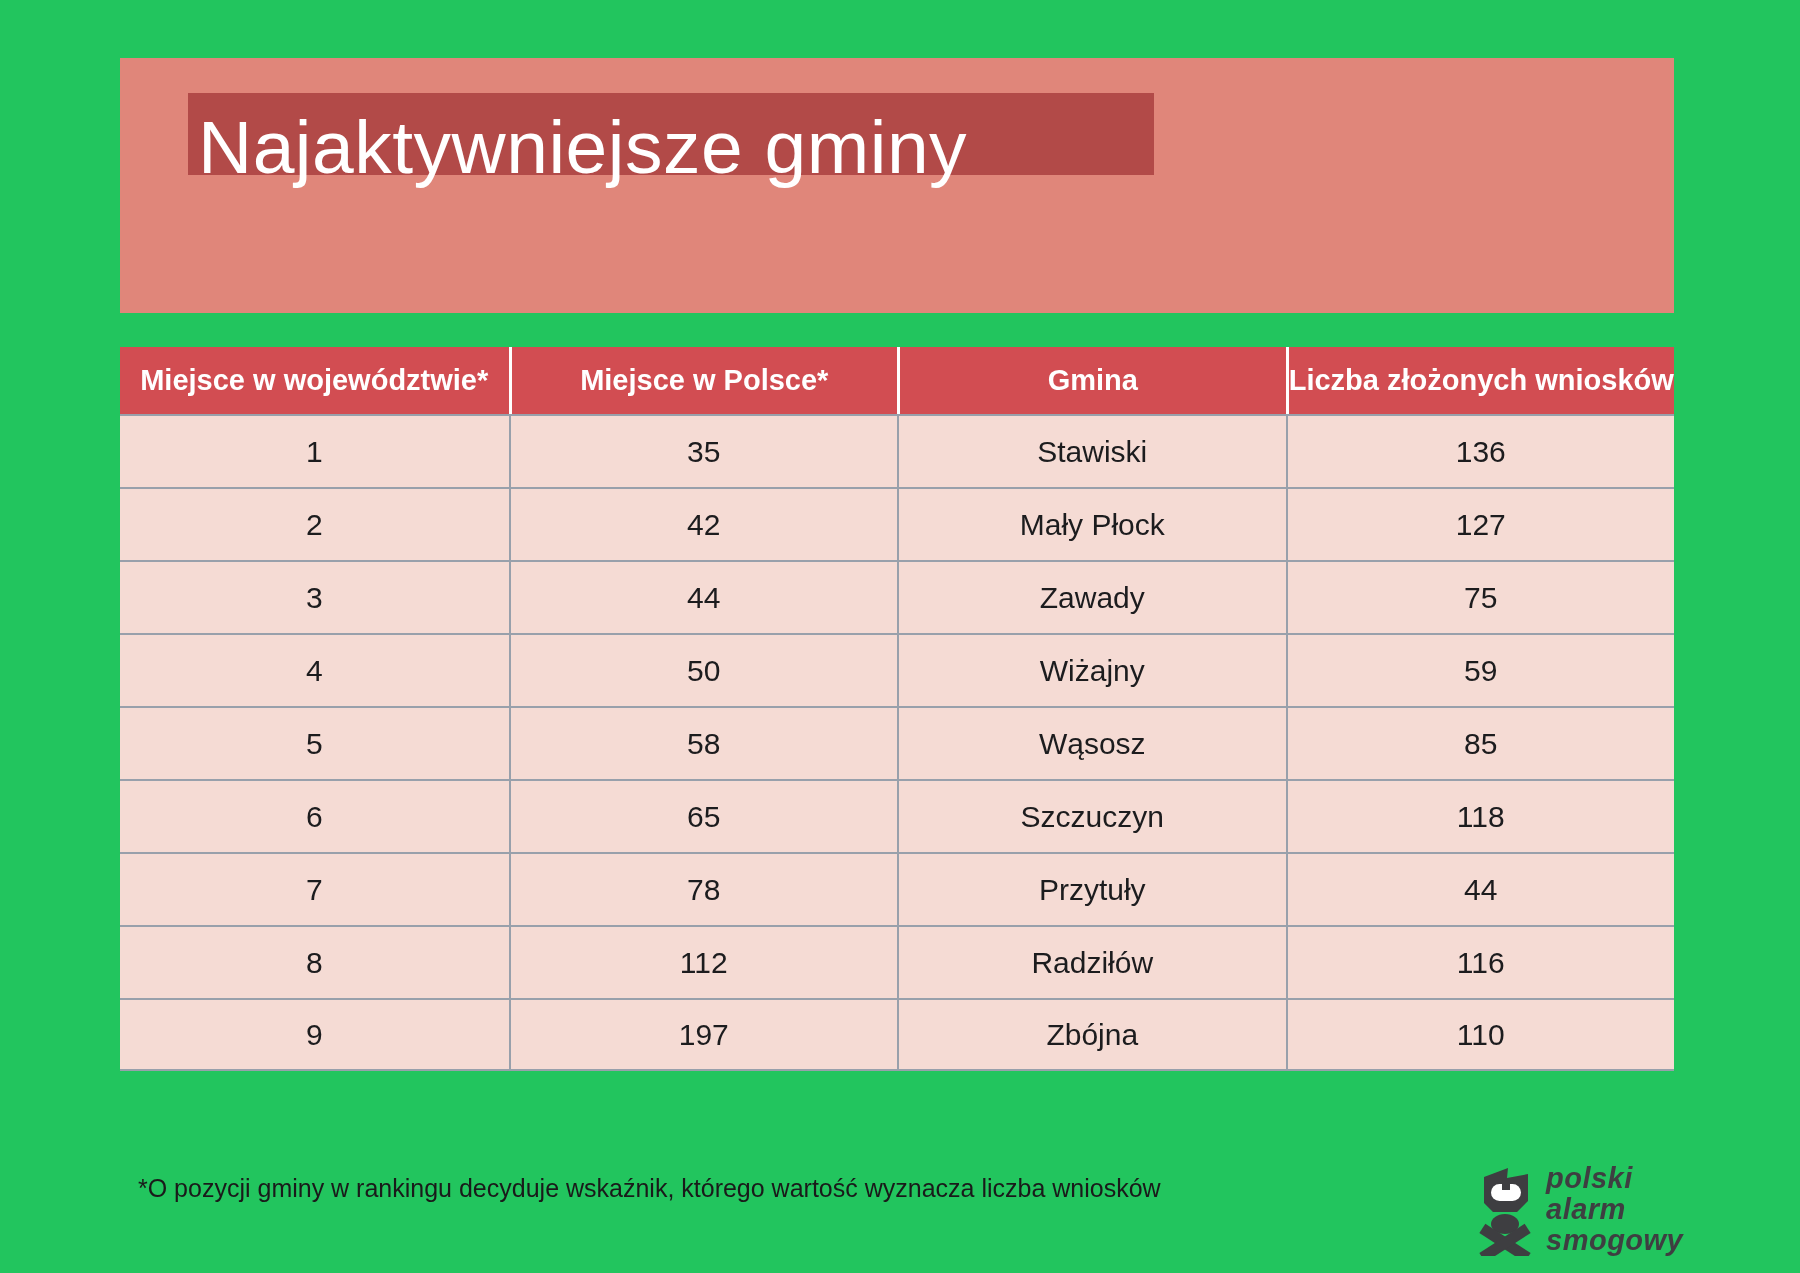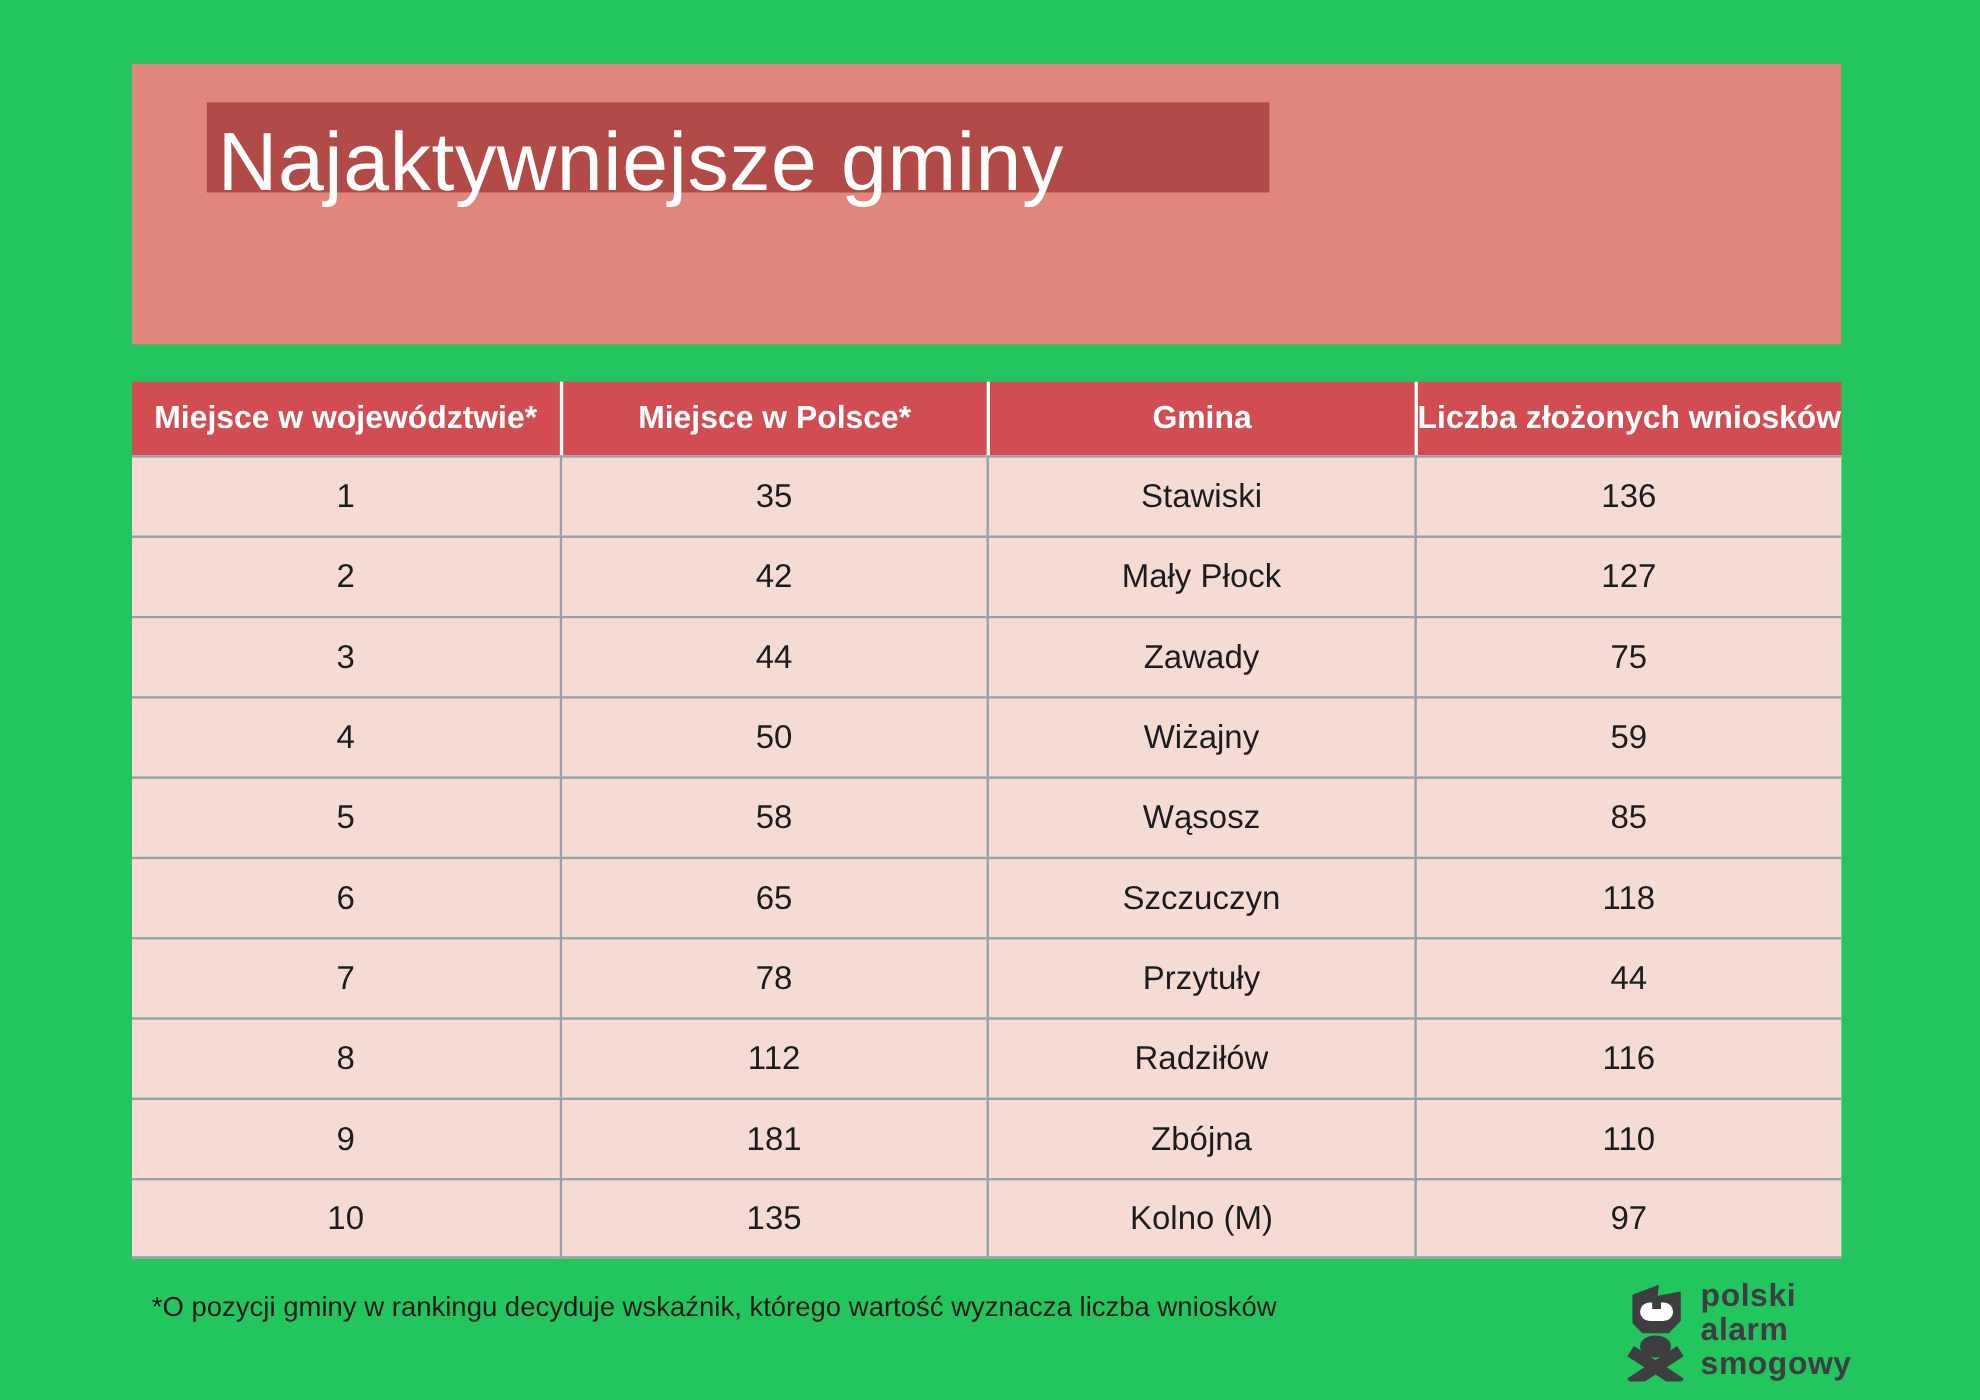--- a/index.html
+++ b/index.html
@@ -91,20 +91,21 @@
     line-height: 35px;
     color: #1a1a1a;
   }
 
   
   .logo {
     position: absolute;
     left: 1478px; top: 1163px;
     display: flex;
     align-items: flex-end;
+    font-style: italic;
   }
   .logo-icon { width: 56px; height: 90px; display: block; margin-top: 3px; }
   .logo-text {
     margin-left: 12px;
     font-size: 29px;
     line-height: 31px;
     font-weight: 700;
     color: #3e3e41;
     letter-spacing: 0.5px;
   }
@@ -172,29 +173,23 @@
         <td>44</td>
       </tr>
       <tr>
         <td>8</td>
         <td>112</td>
         <td>Radziłów</td>
         <td>116</td>
       </tr>
       <tr>
         <td>9</td>
-        <td>181</td>
+        <td>197</td>
         <td>Zbójna</td>
         <td>110</td>
-      </tr>
-      <tr>
-        <td>10</td>
-        <td>135</td>
-        <td>Kolno (M)</td>
-        <td>97</td>
       </tr>
     </tbody>
   </table>
 
   <p class="footnote">
     <span>*O pozycji gminy w rankingu decyduje wskaźnik, którego wartość wyznacza liczba wniosków</span><br>
   </p>
 
   <div class="logo">
     <svg class="logo-icon" viewBox="0 0 56 90">

